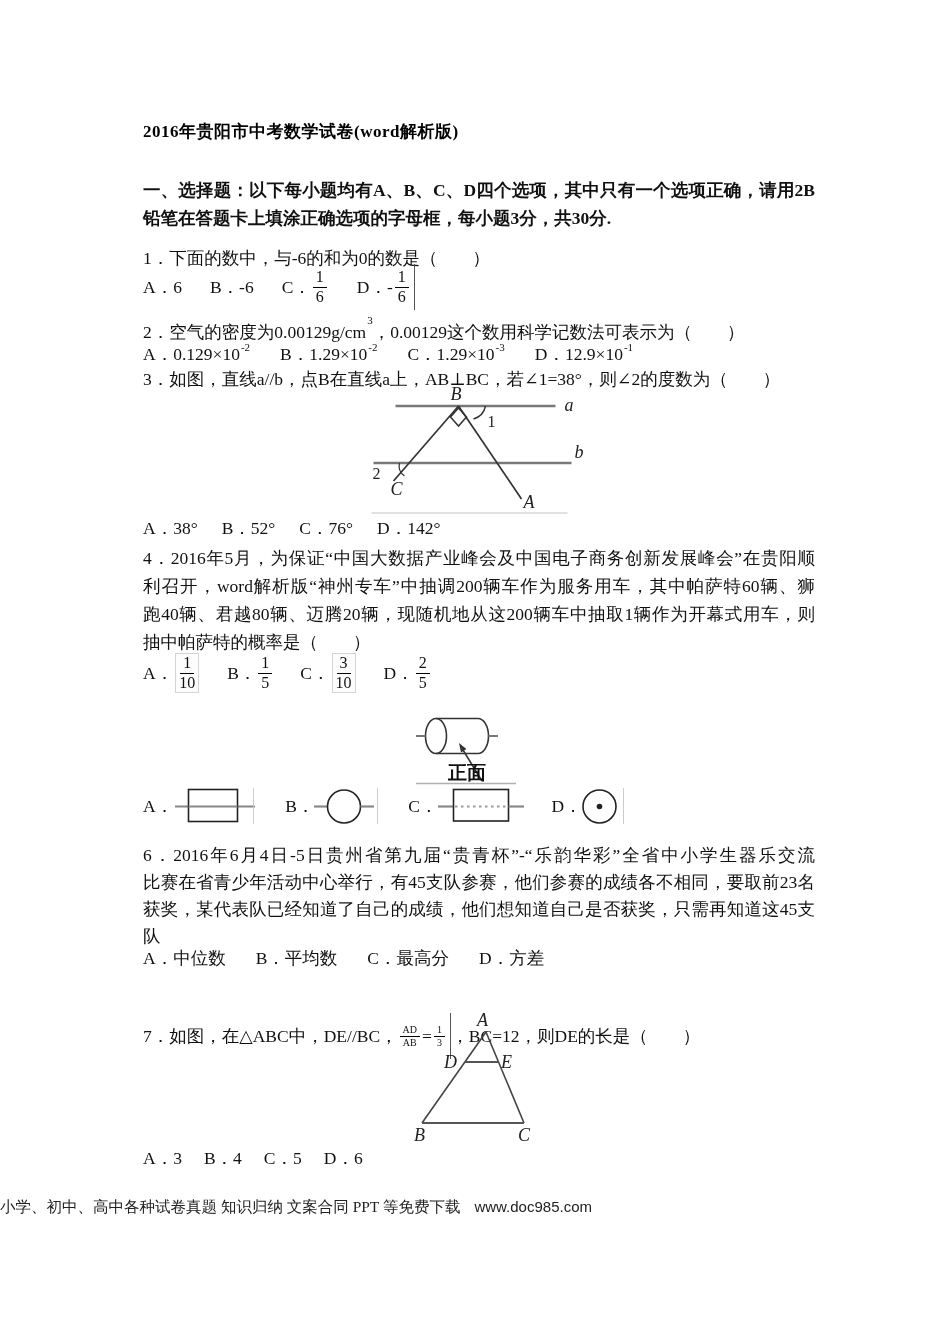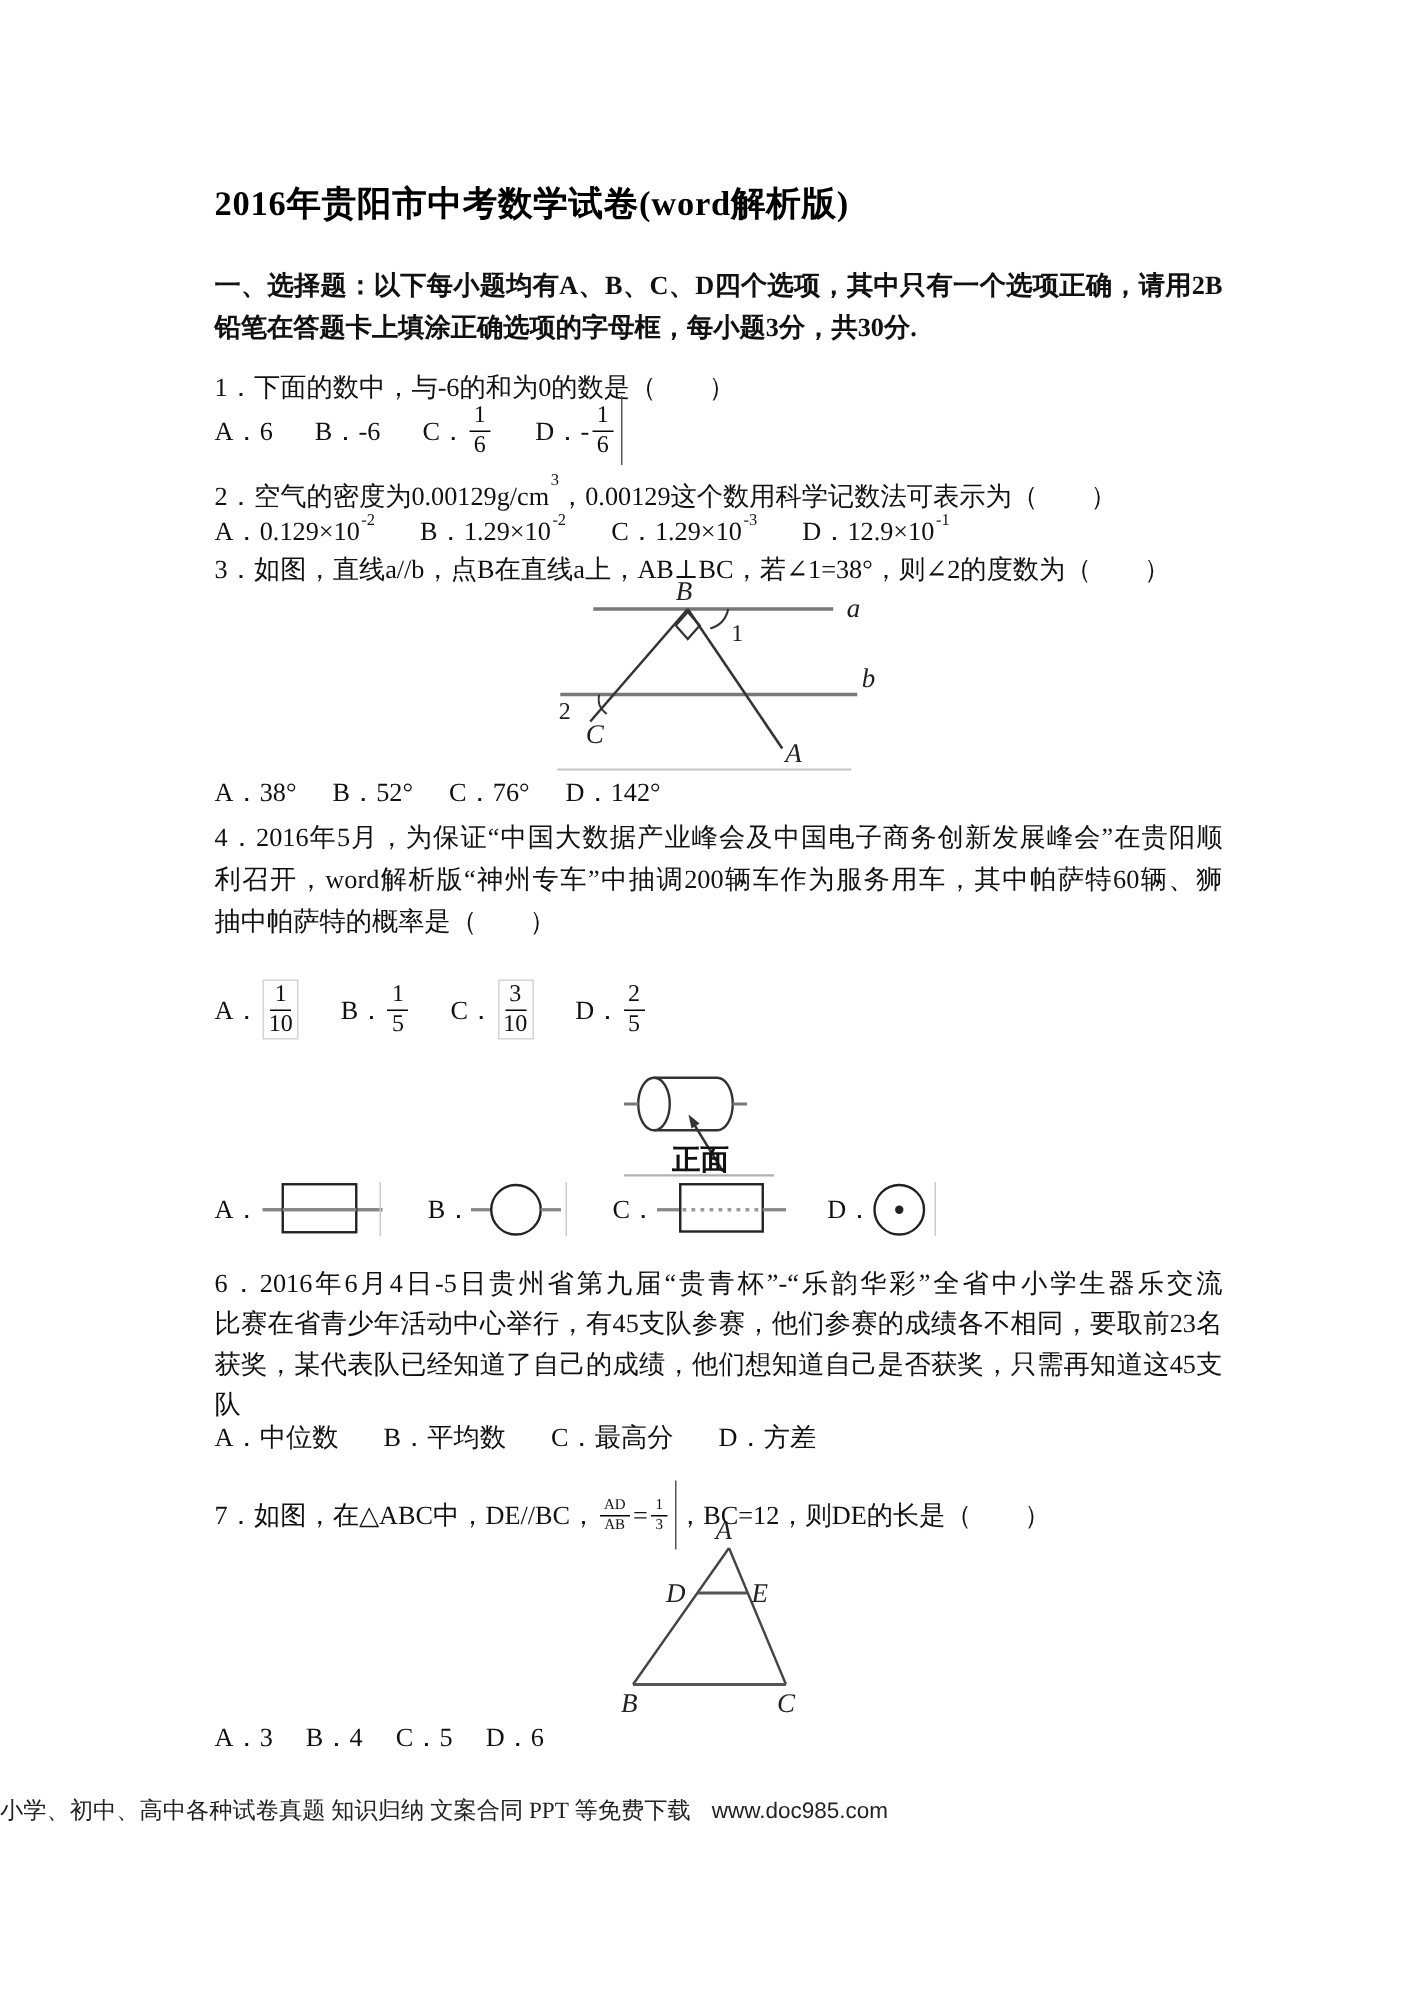--- a/index.html
+++ b/index.html
@@ -1,19 +1,19 @@
 <!DOCTYPE html>
 <html><head>
 <meta charset="utf-8">
 <style>
   html,body{margin:0;padding:0;background:#fff;}
   .page{position:relative;width:950px;height:1344px;background:#fff;overflow:hidden;
         font-family:"Liberation Serif","DejaVu Serif",serif;color:#111;font-size:17.5px;}
   .abs{position:absolute;left:143px;width:672px;}
-  .title{font-size:23px;font-weight:700;margin:0;color:#000;letter-spacing:.5px;}
+  .title{font-size:17px;font-weight:700;margin:0;color:#000;letter-spacing:.5px;}
   .sechdr{font-weight:700;}
   .line{height:28px;line-height:28px;white-space:nowrap;}
   .lh27 .line{height:27px;line-height:27px;}
   .just{text-align:justify;text-align-last:justify;white-space:normal;}
   .qline{line-height:22px;white-space:nowrap;}
   .opts{display:flex;align-items:center;}
   .opt{display:inline-flex;align-items:center;white-space:nowrap;}
   .g28{column-gap:28px}.g30{column-gap:30px}.g24{column-gap:24px}
   .g26{column-gap:26px}.g22{column-gap:22px}
   .frac{display:inline-flex;flex-direction:column;align-items:center;justify-content:center;
@@ -128,20 +128,21 @@
       </span>
     <span class="opt">
         <span>D．</span>
         <span>142°</span>
       </span>
   </div>
 
   <div class="abs" style="top:544px">
     <div class="line just">4．2016年5月，为保证“中国大数据产业峰会及中国电子商务创新发展峰会”在贵阳顺</div>
     <div class="line just">利召开，word解析版“神州专车”中抽调200辆车作为服务用车，其中帕萨特60辆、狮</div>
+    <div class="line just">跑40辆、君越80辆、迈腾20辆，现随机地从这200辆车中抽取1辆作为开幕式用车，则</div>
     <div class="line">抽中帕萨特的概率是（　　）</div>
   </div>
   <div class="abs opts g26" style="top:648px;height:50px">
     <span class="opt">
         <span>A．</span>
         <span class="frac fbox">
           <span class="fn">1</span>
           <span class="fd">10</span>
         </span>
       </span>
@@ -235,21 +236,21 @@
     <span class="opt">
         <span>C．</span>
         <span>最高分</span>
       </span>
     <span class="opt">
         <span>D．</span>
         <span>方差</span>
       </span>
   </div>
 
-  <div class="abs opts" style="top:984px;height:52px">
+  <div class="abs opts" style="top:1010px;height:52px">
     <span>7．如图，在△ABC中，DE//BC，</span>
     <span class="frac fmid">
         <span class="fn">AD</span>
         <span class="fd">AB</span>
       </span>
     <span>=</span>
     <span class="frac fmid">
         <span class="fn">1</span>
         <span class="fd">3</span>
       </span>

